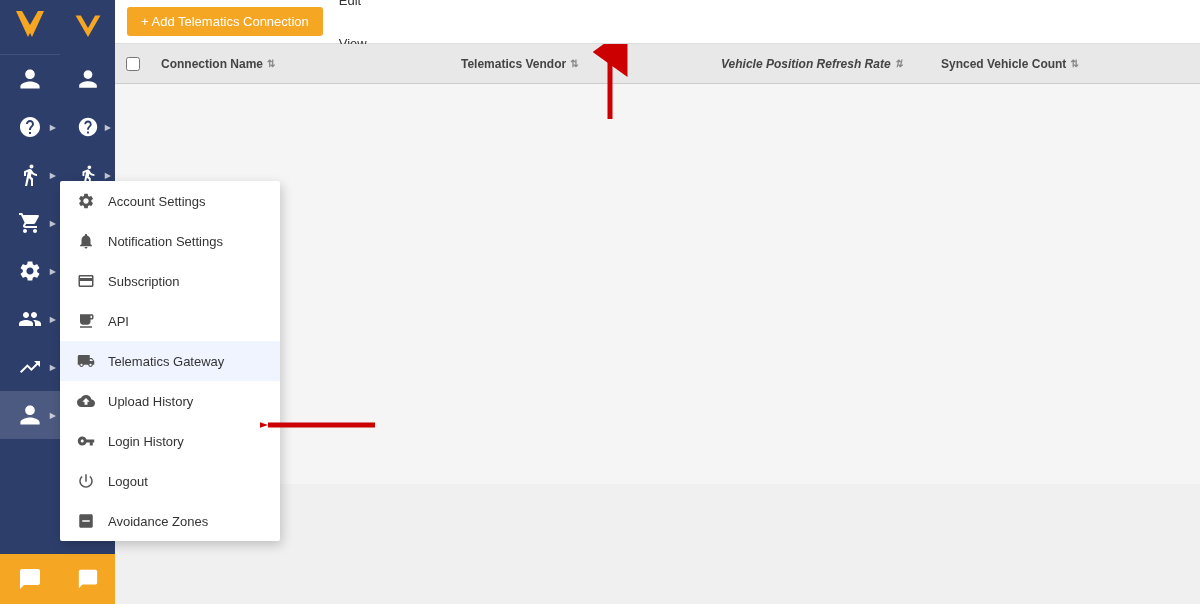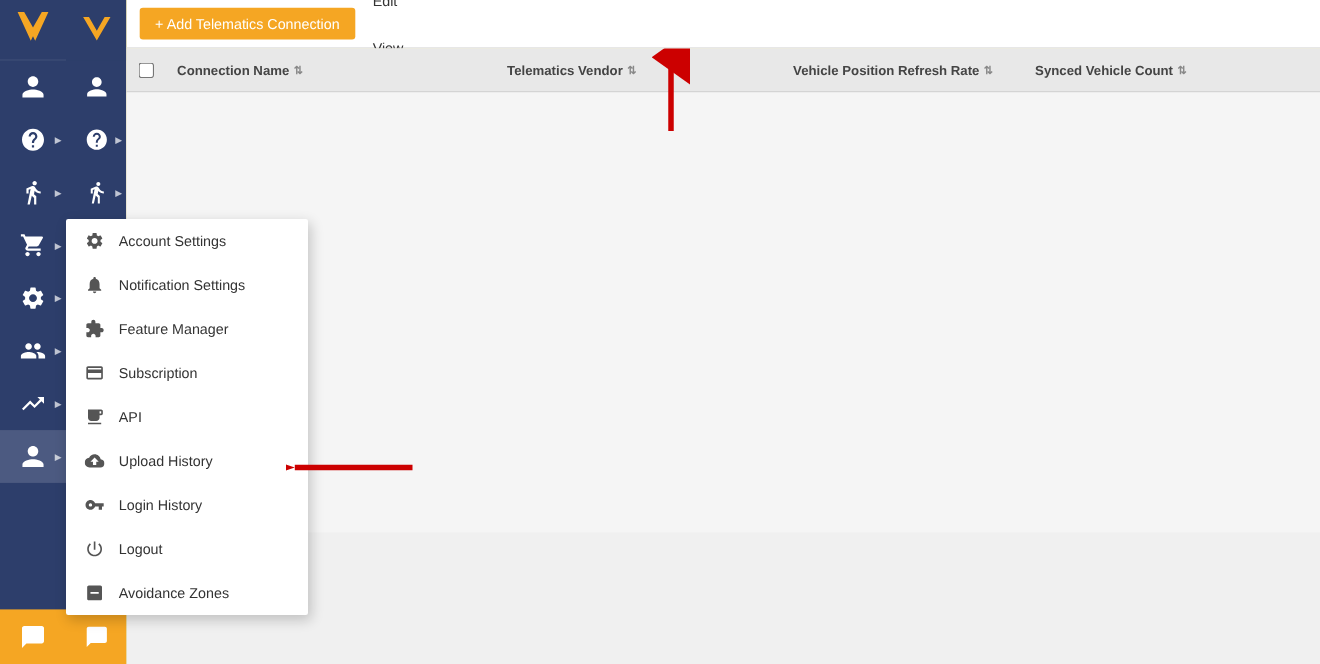--- a/index.html
+++ b/index.html
@@ -73,21 +73,21 @@
       display: flex;
       align-items: center;
       justify-content: center;
       cursor: pointer;
     }
 
     
     .dropdown-menu {
       position: absolute;
       left: 60px;
-      top: 199px;
+      top: 181px;
       width: 220px;
       background: white;
       box-shadow: 2px 4px 12px rgba(0,0,0,0.2);
       z-index: 200;
       border-radius: 2px;
     }
 
     .dropdown-item {
       display: flex;
       align-items: center;
@@ -260,20 +260,21 @@
     .th-cell.connection-name {
       width: 300px;
     }
 
     .th-cell.telematics-vendor {
       width: 260px;
     }
 
     .th-cell.refresh-rate {
       width: 220px;
+      font-style: italic;
     }
 
     .th-cell.vehicle-count {
       flex: 1;
     }
 
     .sort-icon {
       font-size: 10px;
       color: #888;
     }
@@ -400,47 +401,47 @@
 
     <div class="dropdown-item">
       <span class="dropdown-icon">
         <svg viewBox="0 0 24 24">
             <path d="M12 22c1.1 0 2-.9 2-2h-4c0 1.1.9 2 2 2zm6-6v-5c0-3.07-1.64-5.64-4.5-6.32V4c0-.83-.67-1.5-1.5-1.5s-1.5.67-1.5 1.5v.68C7.63 5.36 6 7.92 6 11v5l-2 2v1h16v-1l-2-2z"></path>
           </svg>
       </span>
       <span>Notification Settings</span>
     </div>
 
-    <div class="dropdown-item">
-      <span class="dropdown-icon">
-        <svg viewBox="0 0 24 24">
-            <path d="M20.5 11H19V7c0-1.1-.9-2-2-2h-4V3.5C13 2.12 11.88 1 10.5 1S8 2.12 8 3.5V5H4c-1.1 0-1.99.9-1.99 2v3.8H3.5c1.49 0 2.7 1.21 2.7 2.7s-1.21 2.7-2.7 2.7H2V20c0 1.1.9 2 2 2h3.8v-1.5c0-1.49 1.21-2.7 2.7-2.7 1.49 0 2.7 1.21 2.7 2.7V22H17c1.1 0 2-.9 2-2v-4h1.5c1.38 0 2.5-1.12 2.5-2.5S21.88 11 20.5 11z"></path>
-          </svg>
-      </span>
-      <span>Feature Manager</span>
-    </div>
 
     <div class="dropdown-item">
       <span class="dropdown-icon">
         <svg viewBox="0 0 24 24">
             <path d="M20 4H4c-1.11 0-1.99.89-1.99 2L2 18c0 1.11.89 2 2 2h16c1.11 0 2-.89 2-2V6c0-1.11-.89-2-2-2zm0 14H4v-6h16v6zm0-10H4V6h16v2z"></path>
           </svg>
       </span>
       <span>Subscription</span>
     </div>
 
     <div class="dropdown-item">
       <span class="dropdown-icon">
         <svg viewBox="0 0 24 24">
             <path d="M20 3H4v10c0 2.21 1.79 4 4 4h6c2.21 0 4-1.79 4-4v-3h2c1.11 0 2-.89 2-2V5c0-1.11-.89-2-2-2zm0 5h-2V5h2v3zM4 19h16v2H4z"></path>
           </svg>
       </span>
       <span>API</span>
     </div>
 
+    <div class="dropdown-item highlighted">
+      <span class="dropdown-icon">
+        <svg viewBox="0 0 24 24">
+            <path d="M20 8h-3V4H3c-1.1 0-2 .9-2 2v11h2c0 1.66 1.34 3 3 3s3-1.34 3-3h6c0 1.66 1.34 3 3 3s3-1.34 3-3h2v-5l-3-4zM6 18.5c-.83 0-1.5-.67-1.5-1.5s.67-1.5 1.5-1.5 1.5.67 1.5 1.5-.67 1.5-1.5 1.5zm13.5-9l1.96 2.5H17V9.5h2.5zm-1.5 9c-.83 0-1.5-.67-1.5-1.5s.67-1.5 1.5-1.5 1.5.67 1.5 1.5-.67 1.5-1.5 1.5z"></path>
+          </svg>
+      </span>
+      <span>Telematics Gateway</span>
+    </div>
 
     <div class="dropdown-item">
       <span class="dropdown-icon">
         <svg viewBox="0 0 24 24">
             <path d="M19.35 10.04C18.67 6.59 15.64 4 12 4 9.11 4 6.6 5.64 5.35 8.04 2.34 8.36 0 10.91 0 14c0 3.31 2.69 6 6 6h13c2.76 0 5-2.24 5-5 0-2.64-2.05-4.78-4.65-4.96zM14 13v4h-4v-4H7l5-5 5 5h-3z"></path>
           </svg>
       </span>
       <span>Upload History</span>
     </div>
 

